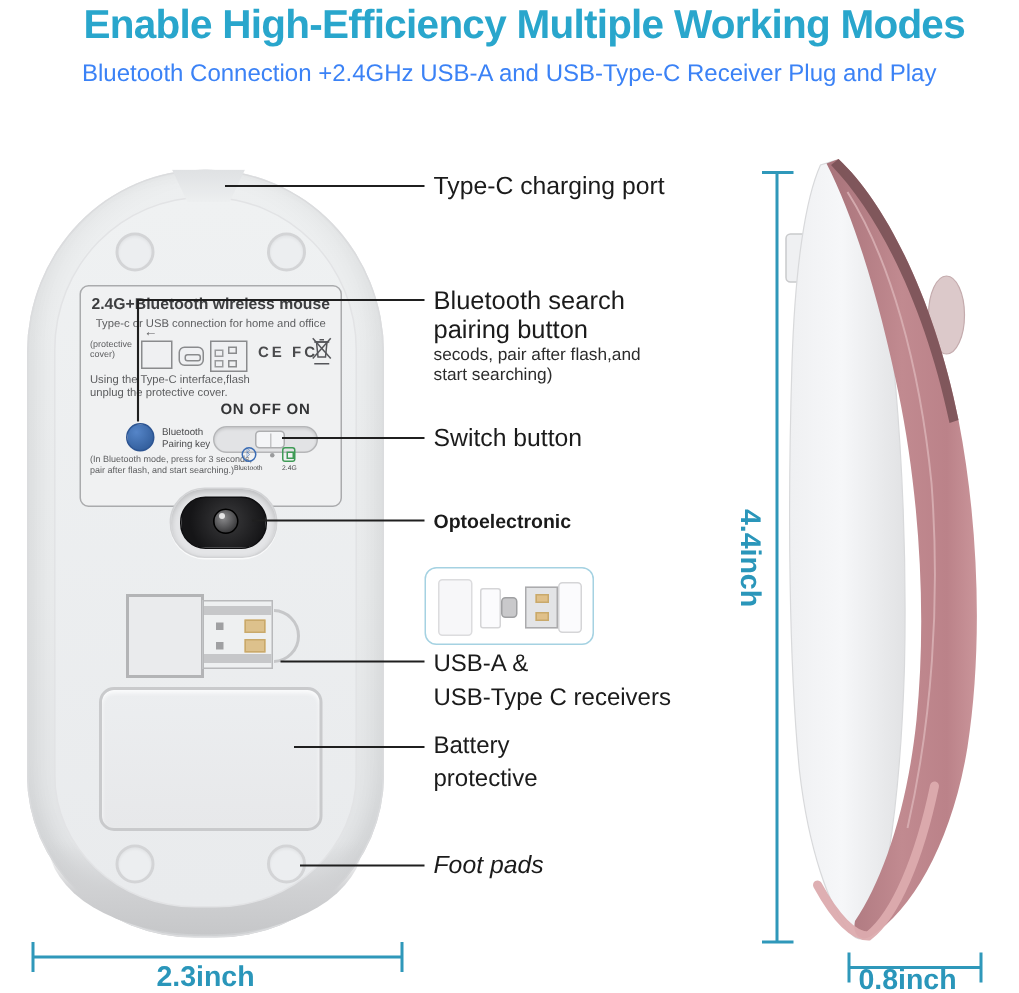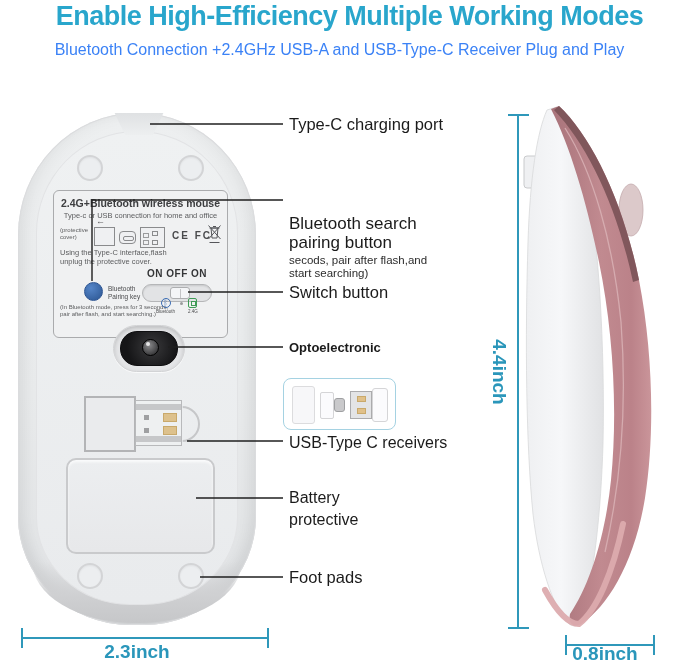--- a/index.html
+++ b/index.html
@@ -116,27 +116,27 @@
 
   
   .side { position:absolute; left:505px; top:92px; width:174px; height:552px; }
 
   
   .overlay { position:absolute; left:0; top:0; width:679px; height:662px; pointer-events:none; }
 
   
   .ann { position:absolute; color:#1b1b1b; font-size:16px; line-height:19px; }
   .ann-typec  { left:289px; top:115px; font-size:16.5px; }
-  .ann-bt     { left:289px; top:191px; font-size:17px;margin-top:23px; }
+  .ann-bt     { left:289px; top:191px; font-size:17px; }
   .ann-bt .note { font-size:11.5px; line-height:13px; color:#2c2c2c; margin-top:2px; }
   .ann-switch { left:289px; top:283px; font-size:16.5px; }
   .ann-opto   { left:289px; top:338px; font-size:13px;font-weight:bold; }
   .ann-usb    { left:289px; top:431px; line-height:23px; }
   .ann-batt   { left:289px; top:487px; line-height:22px; }
-  .ann-foot   { left:289px; top:568px; font-size:16.5px; }
+  .ann-foot   { left:289px; top:568px; font-size:16.5px;font-style:italic; }
 
   
   .rxbox { position:absolute; left:283px; top:378px; width:113px; height:52px;
     border:1.5px solid #a5d2e2; border-radius:8px; background:#fff; }
   .rx-cap { position:absolute; left:8px; top:7px; width:23px; height:38px;
     background:#f7f7f9; border:1px solid #dcdcde; border-radius:3px; }
   .rx-cbody { position:absolute; left:36px; top:13px; width:14px; height:27px;
     background:#fbfbfd; border:1px solid #d5d5d7; border-radius:2px; }
   .rx-cplug { position:absolute; left:50px; top:19px; width:11px; height:14px;
     background:#c9c9cb; border:1px solid #9fa0a2; border-radius:3px; }
@@ -304,20 +304,21 @@
     <div class="rx-cbody"></div>
     <div class="rx-cplug"></div>
     <div class="rx-ashell">
         <i class="a"></i>
         <i class="b"></i>
       </div>
     <div class="rx-abody"></div>
   </div>
 
   <div class="ann ann-usb">
+    <div>USB-A &amp;</div>
     <div>USB-Type C receivers</div>
   </div>
 
   <div class="ann ann-batt">
     <div>Battery</div>
     <div>protective</div>
   </div>
 
   <div class="ann ann-foot">Foot pads</div>
 

